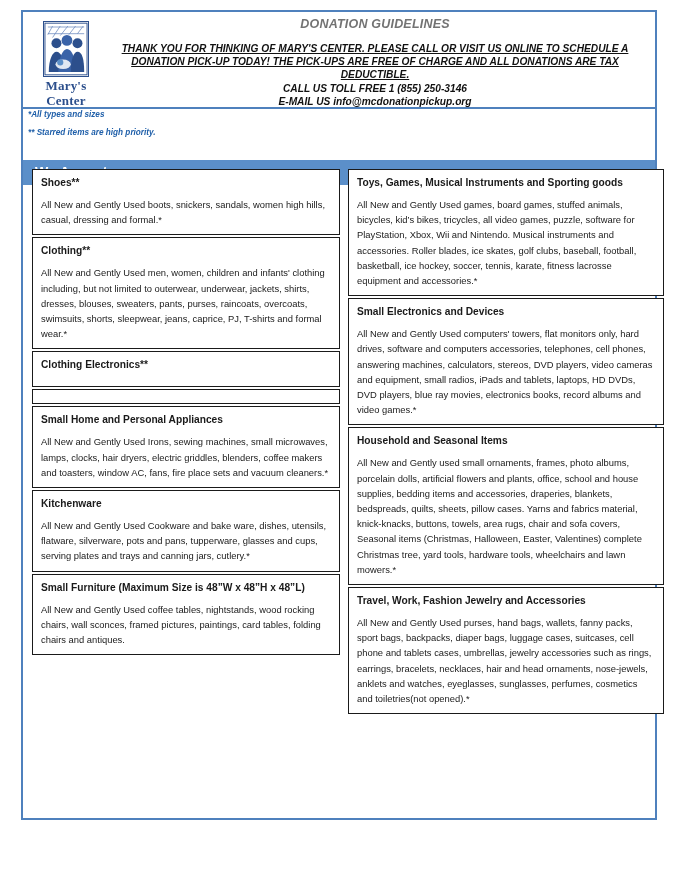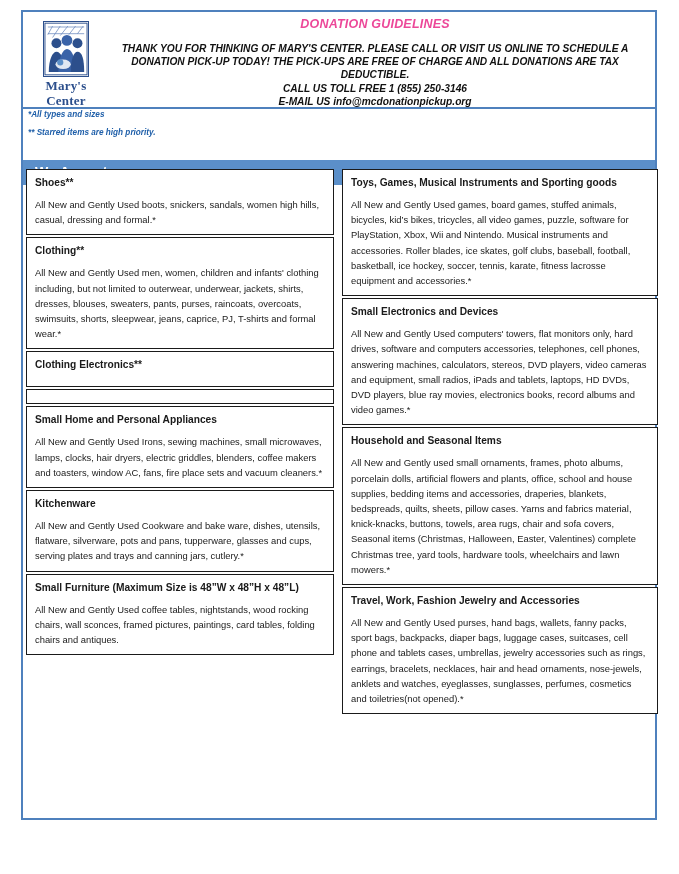--- a/index.html
+++ b/index.html
@@ -66,35 +66,36 @@
     letter-spacing: 0.2px;
     margin-top: 2px;
   }
 
   .header-text {
     flex: 1 1 auto;
     text-align: center;
     padding-right: 6px;
   }
   .doc-title {
-    color: #ec4899;
+    color: #737373;
     font-weight: bold;
     font-style: italic;
     font-size: 12.5px;
     letter-spacing: 0.2px;
     margin-top: 2px;
     margin-bottom: 11px;
   }
   .thank-you {
     color: #111111;
     font-weight: bold;
     font-style: italic;
     font-size: 10.2px;
     line-height: 13.2px;
     margin: 0 4px 0 4px;
+    text-decoration: underline;
   }
   .contact-line {
     color: #111111;
     font-weight: bold;
     font-style: italic;
     font-size: 10.2px;
     line-height: 13.4px;
   }
 
   .header-rule {
@@ -137,21 +138,21 @@
     font-size: 14px;
     font-weight: bold;
     line-height: 25px;
     padding-left: 12px;
     letter-spacing: 0.2px;
   }
 
   
   .columns {
     position: absolute;
-    left: 26px;
+    left: 32px;
     top: 169px;
     width: 632px;
     display: flex;
     align-items: flex-start;
   }
   .col {
     box-sizing: border-box;
   }
   .col-left  { width: 308px; margin-right: 8px; }
   .col-right { width: 316px; }

